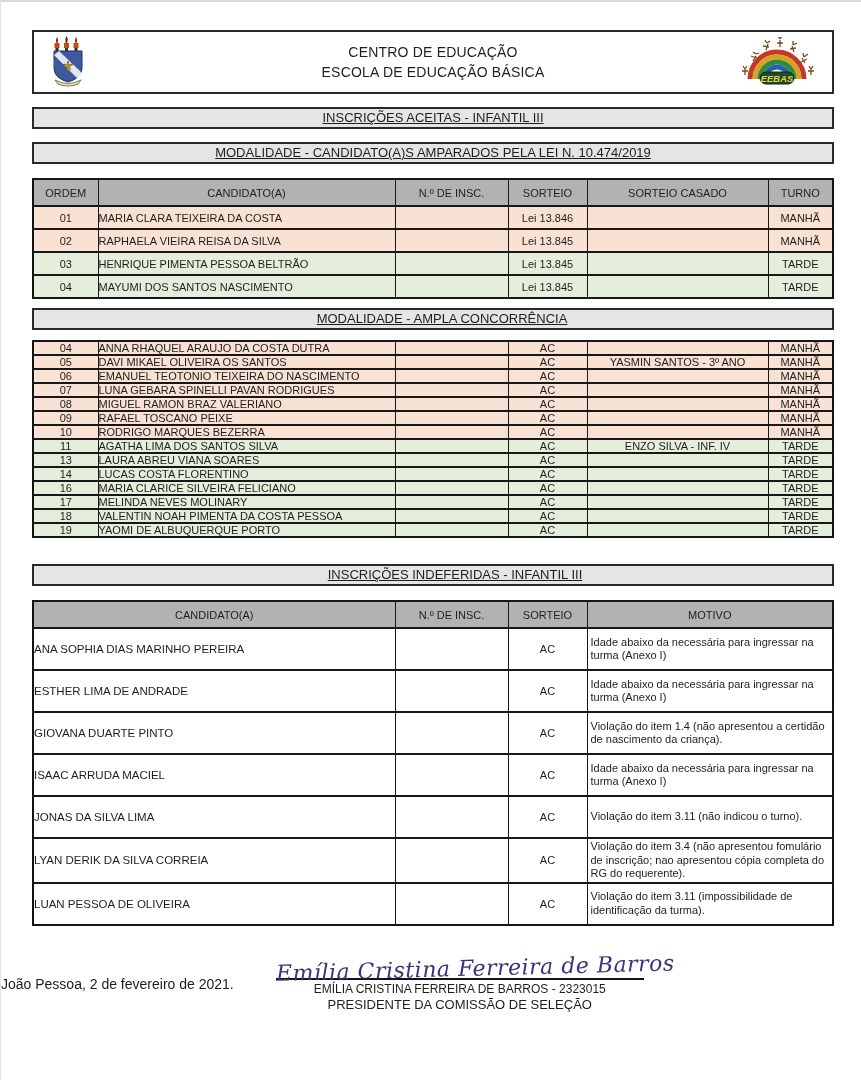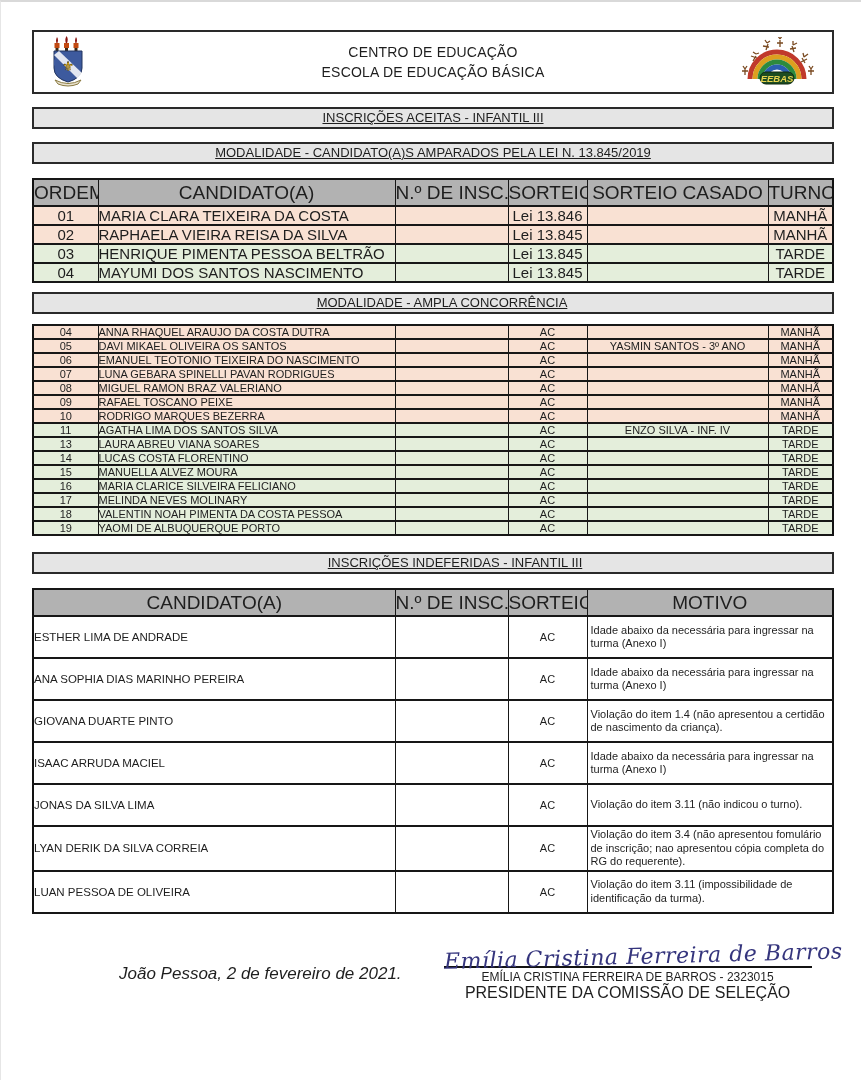--- a/index.html
+++ b/index.html
@@ -48,61 +48,61 @@
   }
   .doc-table th, .doc-table td {
     border:1px solid #171717;
     border-top-width:2px; border-bottom-width:2px;
     overflow:hidden;
     padding:0;
   }
   .doc-table th {
     background:#b2b2b2;
     font-weight:400;
-    font-size:19px;
+    font-size:11px;
     height:27px;
     white-space:nowrap;
   }
-  .t1 td { height:15px; font-size:15px; white-space:nowrap; }
+  .t1 td { height:23px; font-size:11px; white-space:nowrap; }
   .t2 td { height:13px; font-size:11px;   white-space:nowrap; }
   .col-ordem, .col-insc, .col-sorteio, .col-casado, .col-turno { text-align:center; }
   .col-candidato { text-align:left; padding-left:2px; }
   tr.manha { background:#f9e1d3; }
   tr.tarde { background:#e4eedb; }
 
   .t3 { margin-top:17px; }
   .t3 td { height:42px; font-size:11px; vertical-align:middle; }
   .t3 td.col-candidato { font-size:11.5px; white-space:nowrap; }
   .t3 td.col-motivo { text-align:left; padding:1px 3px; line-height:13.5px; white-space:normal; }
   .t3 td.col-sorteio, .t3 td.col-insc { text-align:center; }
 
-  .gap-lg { margin-top:16px;padding-left:44px; }
+  .gap-lg { margin-top:26px;padding-left:44px; }
   .gap-md { margin-top:9px;padding-left:18px; }
 
   
   .footer { margin-top:30px; display:flex; align-items:flex-start; }
-  .date { margin-left:118px; font-size:17px; padding-top:20px; white-space:nowrap;font-style:italic; }
+  .date { font-size:14px; padding-top:20px; white-space:nowrap; }
   .sig-block { margin-left:42px; text-align:center; }
   .sig-line {
     width:368px;
     border-bottom:2px solid #131313;
     padding-bottom:0;
   }
   .sig-script {
     font-family:"DejaVu Serif","Liberation Serif",serif;
     font-style:italic;
     font-size:22px;
     letter-spacing:.5px;
     color:#35357d;
     transform:rotate(-1.5deg);
     margin-bottom:-3px;
     white-space:nowrap;
   }
   .sig-name  { font-size:12px; line-height:16px; margin-top:1px; white-space:nowrap; }
-  .sig-title { font-size:16px; line-height:16px; white-space:nowrap; }
+  .sig-title { font-size:13px; line-height:16px; white-space:nowrap; }
 </style>
 </head>
 <body>
 
 <div class="page">
 
   <div class="header-box">
     <span class="logo-left">
       <svg width="36" height="54" viewBox="0 0 36 54">
 
@@ -150,21 +150,21 @@
         <rect x="21" y="35" width="34" height="12" rx="6" fill="#1d4d21" stroke="#0e2a10"></rect>
         <text x="38" y="44.5" font-size="9.5" font-style="italic" font-weight="bold" text-anchor="middle" fill="#e8d44f">EEBAS</text>
       </svg>
     </span>
   </div>
 
   <div class="title-box">
     <span>INSCRIÇÕES ACEITAS - INFANTIL III</span>
   </div>
   <div class="title-box">
-    <span>MODALIDADE - CANDIDATO(A)S AMPARADOS PELA LEI N. 13.845/2019</span>
+    <span>MODALIDADE - CANDIDATO(A)S AMPARADOS PELA LEI N. 10.474/2019</span>
   </div>
 
   <table class="doc-table t1">
     <colgroup>
       <col style="width:65px">
         <col style="width:297px">
         <col style="width:113px">
       <col style="width:79px">
         <col style="width:181px">
         <col style="width:65px">
@@ -303,28 +303,20 @@
         </tr>
         <tr class="tarde">
           <td class="col-ordem">14</td>
           <td class="col-candidato">LUCAS COSTA FLORENTINO</td>
           <td class="col-insc"></td>
           <td class="col-sorteio">AC</td>
           <td class="col-casado"></td>
           <td class="col-turno">TARDE</td>
         </tr>
         <tr class="tarde">
-          <td class="col-ordem">15</td>
-          <td class="col-candidato">MANUELLA ALVEZ MOURA</td>
-          <td class="col-insc"></td>
-          <td class="col-sorteio">AC</td>
-          <td class="col-casado"></td>
-          <td class="col-turno">TARDE</td>
-        </tr>
-        <tr class="tarde">
           <td class="col-ordem">16</td>
           <td class="col-candidato">MARIA CLARICE SILVEIRA FELICIANO</td>
           <td class="col-insc"></td>
           <td class="col-sorteio">AC</td>
           <td class="col-casado"></td>
           <td class="col-turno">TARDE</td>
         </tr>
         <tr class="tarde">
           <td class="col-ordem">17</td>
           <td class="col-candidato">MELINDA NEVES MOLINARY</td>
@@ -366,27 +358,27 @@
     <thead>
       <tr>
         <th>CANDIDATO(A)</th>
         <th>N.º DE INSC.</th>
         <th>SORTEIO</th>
         <th>MOTIVO</th>
       </tr>
     </thead>
     <tbody>
         <tr>
+          <td class="col-candidato">ANA SOPHIA DIAS MARINHO PEREIRA</td>
+          <td class="col-insc"></td>
+          <td class="col-sorteio">AC</td>
+          <td class="col-motivo">Idade abaixo da necessária para ingressar na turma (Anexo I)</td>
+        </tr>
+        <tr>
           <td class="col-candidato">ESTHER LIMA DE ANDRADE</td>
-          <td class="col-insc"></td>
-          <td class="col-sorteio">AC</td>
-          <td class="col-motivo">Idade abaixo da necessária para ingressar na turma (Anexo I)</td>
-        </tr>
-        <tr>
-          <td class="col-candidato">ANA SOPHIA DIAS MARINHO PEREIRA</td>
           <td class="col-insc"></td>
           <td class="col-sorteio">AC</td>
           <td class="col-motivo">Idade abaixo da necessária para ingressar na turma (Anexo I)</td>
         </tr>
         <tr>
           <td class="col-candidato">GIOVANA DUARTE PINTO</td>
           <td class="col-insc"></td>
           <td class="col-sorteio">AC</td>
           <td class="col-motivo">Violação do item 1.4 (não apresentou a certidão de nascimento da criança).</td>
         </tr>

